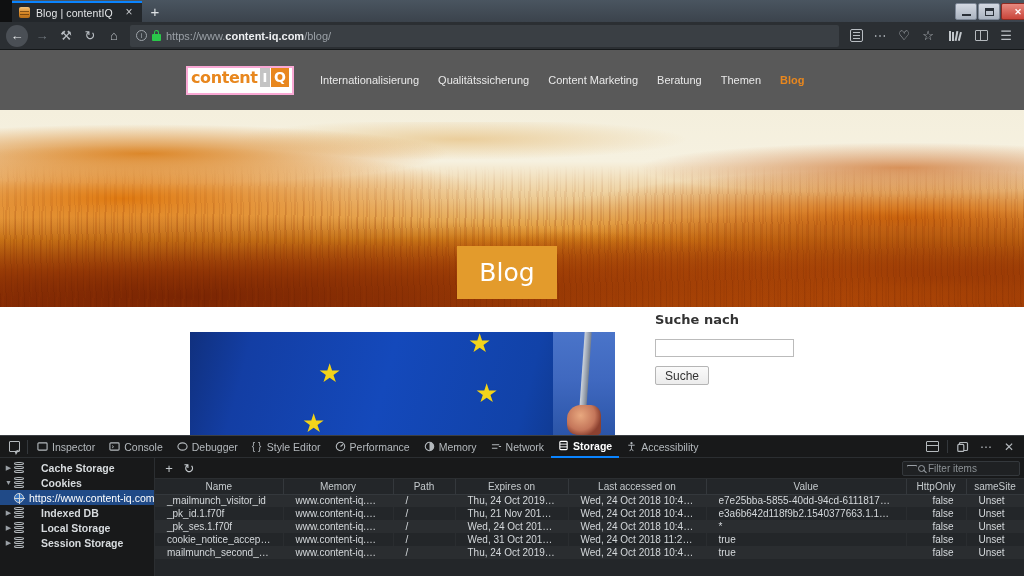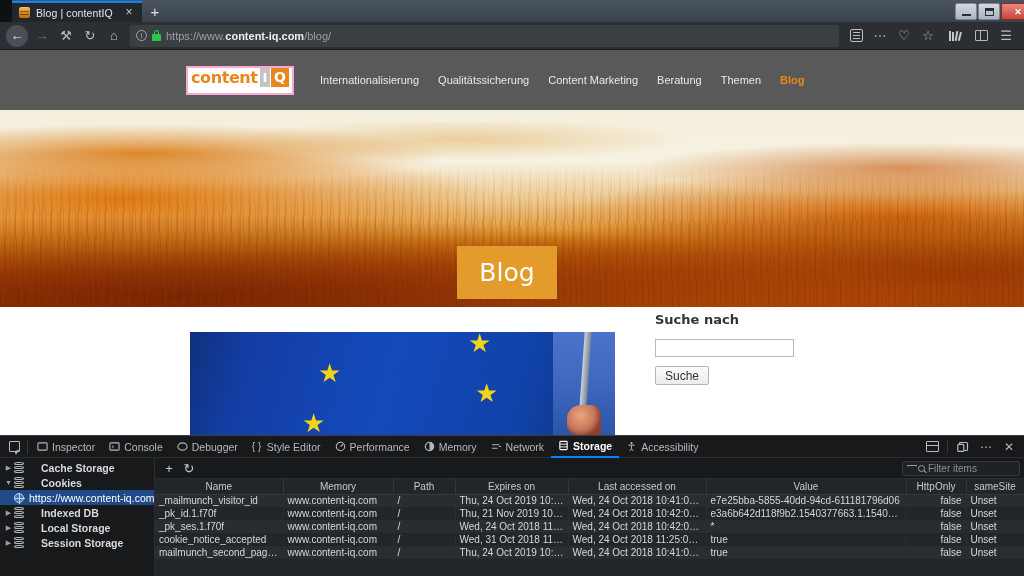--- a/index.html
+++ b/index.html
@@ -336,21 +336,21 @@
 
   .table-wrap { flex: 1; overflow: hidden; }
   table.cookies { width: 100%; border-collapse: collapse; table-layout: fixed; }
   table.cookies th {
     height: 15px; background: #232629; color: #c5cacd; font-size: 10px;
     font-weight: normal; border-right: 1px solid #34383c;
     border-bottom: 1px solid #34383c; text-align: center; padding: 0 3px;
     overflow: hidden; white-space: nowrap;
   }
   table.cookies td {
-    height: 13px; font-size: 10px; color: #d4d8db; padding: 0 4px;
+    height: 13px; font-size: 10px; color: #d4d8db; padding: 0 12px;
     white-space: nowrap; overflow: hidden; text-overflow: ellipsis;
     border-right: 1px solid rgba(255,255,255,.035);
   }
   table.cookies tbody tr:nth-child(odd) { background: #2a2d30; }
   table.cookies tbody tr:nth-child(even) { background: #232629; }
   .c-name { width: 128px; } .c-domain { width: 110px; } .c-path { width: 62px; }
   .c-exp { width: 113px; } .c-acc { width: 138px; } .c-val { width: 200px; }
   .c-http { width: 60px; text-align: right; } .c-same { width: 58px; }
 </style>
 </head>

